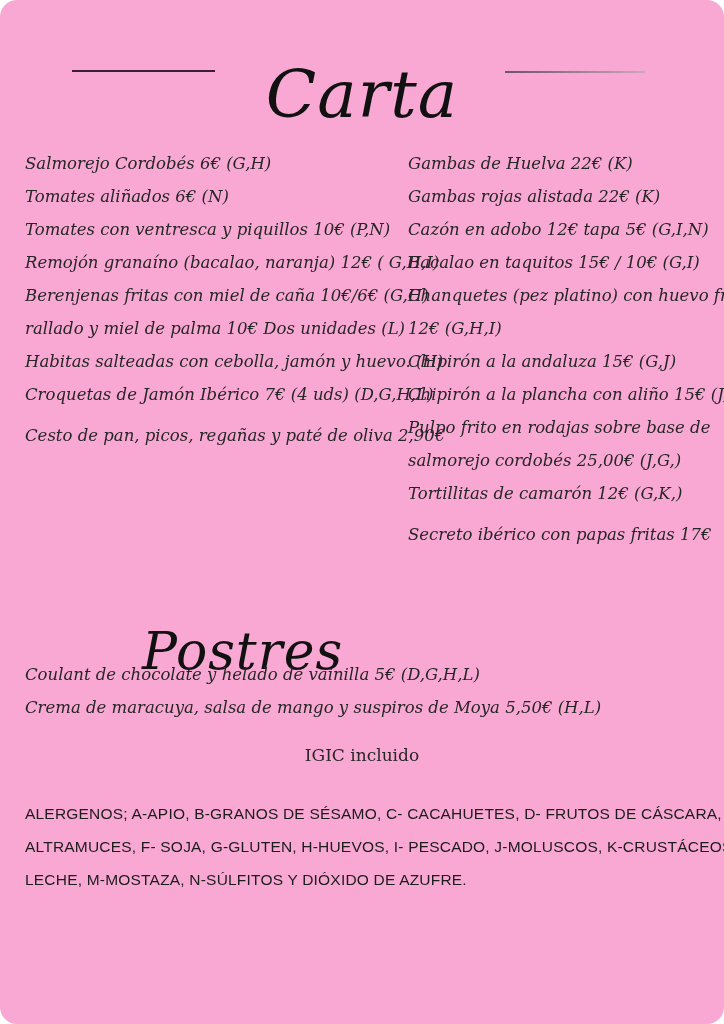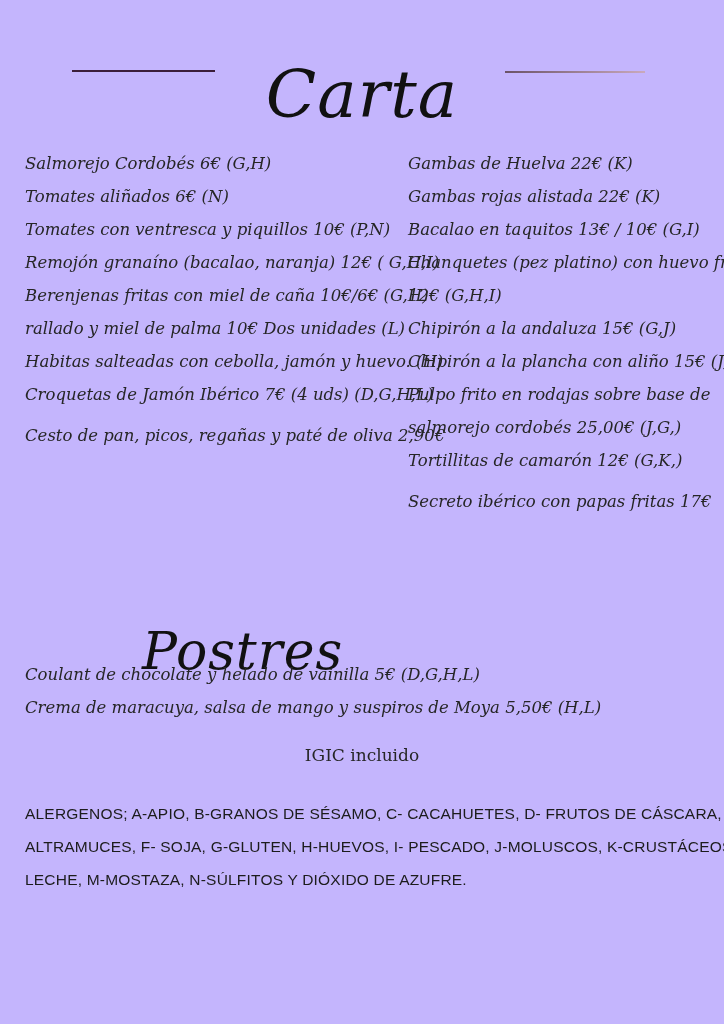--- a/index.html
+++ b/index.html
@@ -4,24 +4,25 @@
 <style>
   html, body {
     margin: 0;
     padding: 0;
     background: #ffffff;
   }
   .page {
     position: relative;
     width: 724px;
     height: 1024px;
-    background: #c4b5fd;
+    background: #f9a8d4;
     overflow: hidden;
     font-family: "DejaVu Serif", serif;
     color: #262626;
+    border-radius: 17px;
   }
 
   
   .title {
     position: absolute;
     top: 18px;
     left: 0;
     right: 0;
     text-align: center;
     font-family: "DejaVu Serif", cursive;
@@ -128,21 +129,22 @@
     <div class="line">Berenjenas fritas con miel de caña 10€/6€ (G,H)</div>
     <div class="line">rallado y miel de palma 10€ Dos unidades (L)</div>
     <div class="line">Habitas salteadas con cebolla, jamón y huevo. (H)</div>
     <div class="line">Croquetas de Jamón Ibérico 7€ (4 uds) (D,G,H,L)</div>
     <div class="line gap">Cesto de pan, picos, regañas y paté de oliva 2,90€</div>
   </div>
 
   <div class="menu-col right">
     <div class="line">Gambas de Huelva 22€ (K)</div>
     <div class="line">Gambas rojas alistada 22€ (K)</div>
-    <div class="line">Bacalao en taquitos 13€ / 10€ (G,I)</div>
+    <div class="line">Cazón en adobo 12€ tapa 5€ (G,I,N)</div>
+    <div class="line">Bacalao en taquitos 15€ / 10€ (G,I)</div>
     <div class="line">Chanquetes (pez platino) con huevo frito</div>
     <div class="line">12€ (G,H,I)</div>
     <div class="line">Chipirón a la andaluza 15€ (G,J)</div>
     <div class="line">Chipirón a la plancha con aliño 15€ (J,I)</div>
     <div class="line">Pulpo frito en rodajas sobre base de</div>
     <div class="line">salmorejo cordobés 25,00€ (J,G,)</div>
     <div class="line">Tortillitas de camarón 12€ (G,K,)</div>
     <div class="line gap">Secreto ibérico con papas fritas 17€</div>
   </div>
 

